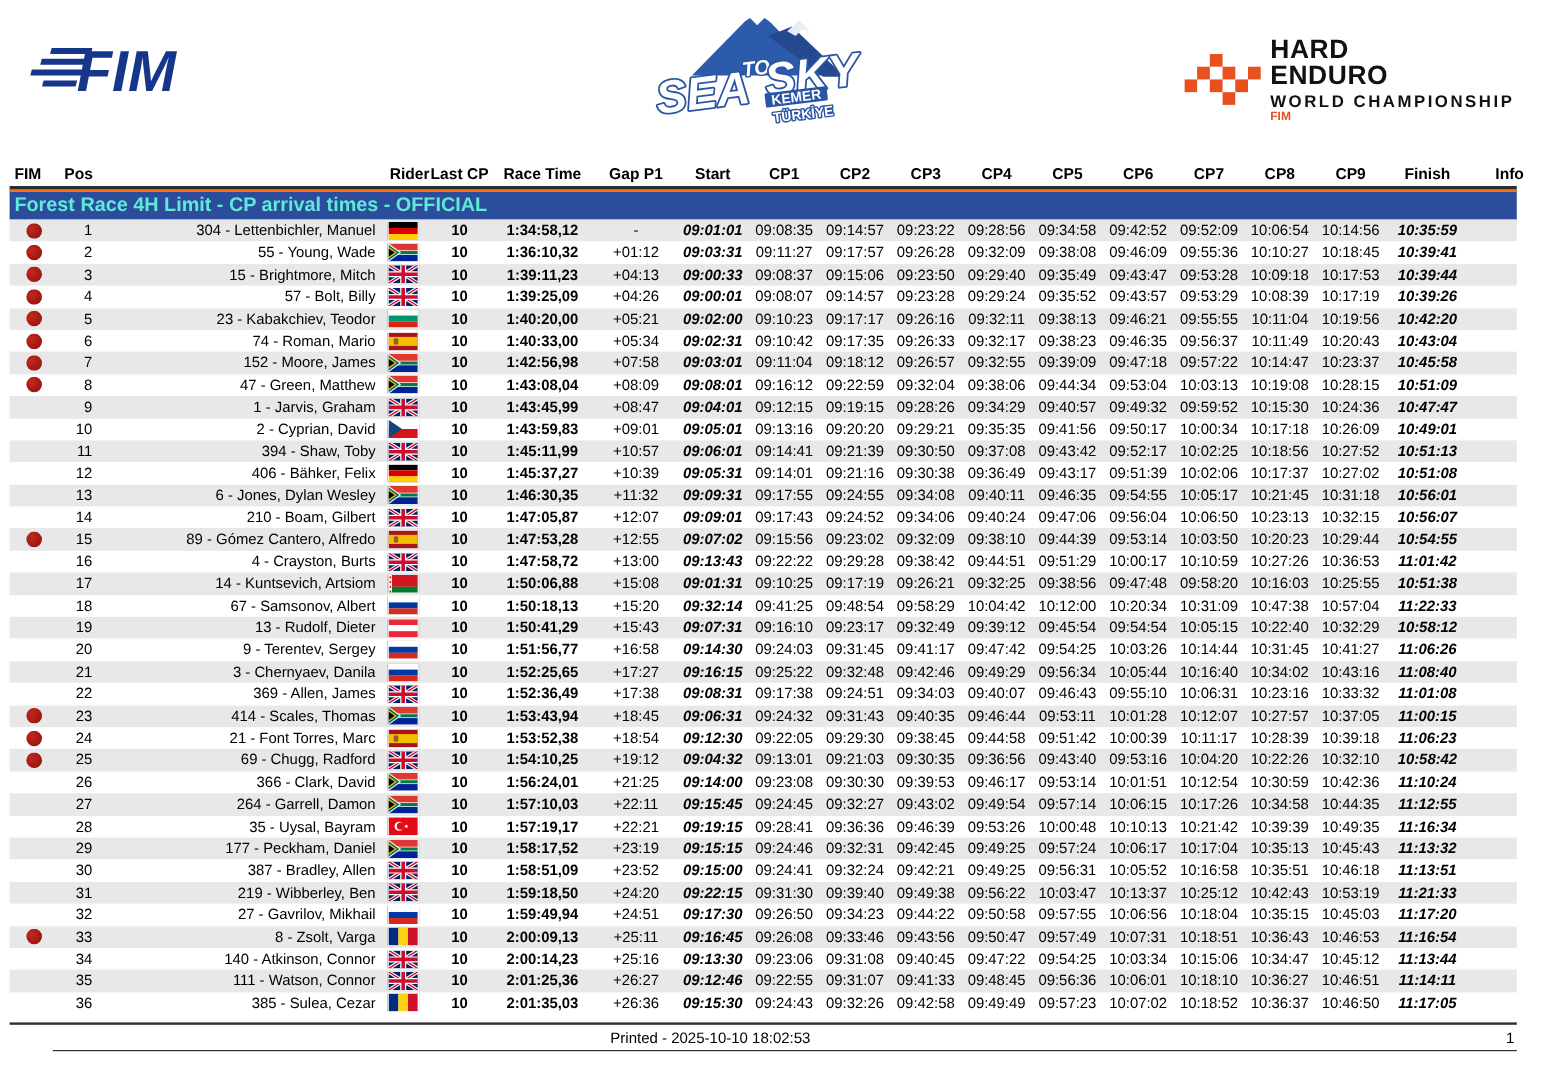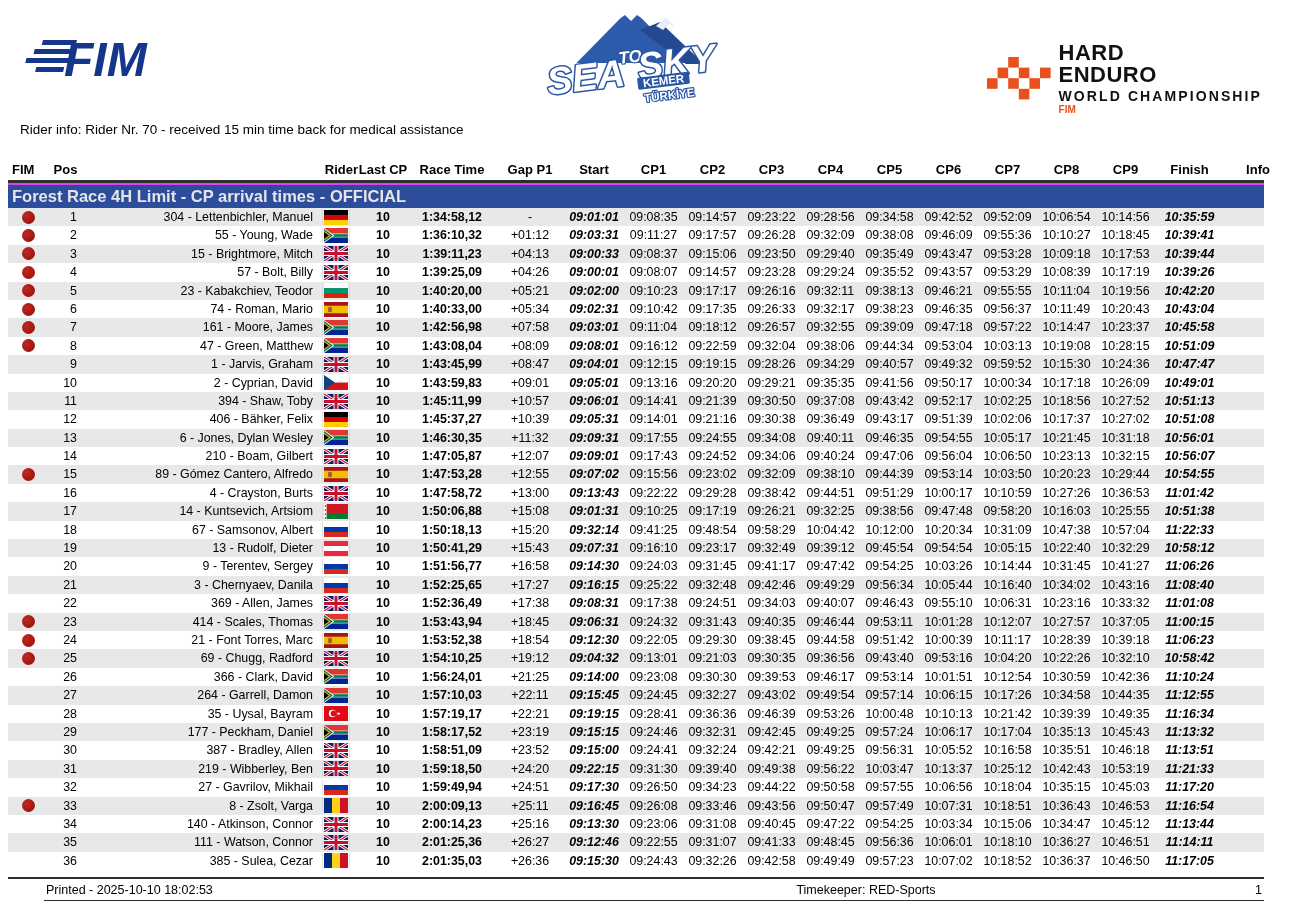--- a/index.html
+++ b/index.html
@@ -2,49 +2,49 @@
 <html><head>
 <meta charset="utf-8">
 <style>
   html,body{margin:0;padding:0;background:#fff;}
   .page{position:relative;width:1272px;height:905px;background:#fff;overflow:hidden;
         font-family:"Liberation Sans",sans-serif;color:#000;box-sizing:border-box;padding:0 8px;}
   
   .hdr{position:relative;height:112px;}
   .fim-logo{position:absolute;left:14px;top:20px;}
   .sts-logo{position:absolute;left:50%;top:0;transform:translateX(-50%);}
-  .hewc{position:absolute;right:2px;top:42px;display:flex;align-items:center;gap:8px;}
+  .hewc{position:absolute;right:2px;top:30px;display:flex;align-items:center;gap:8px;}
   .hewc-txt{line-height:1;}
   .hewc-txt .l1{font-weight:bold;font-size:22px;letter-spacing:.5px;color:#111;}
   .hewc-txt .l2{font-weight:bold;font-size:14px;letter-spacing:2.1px;color:#111;margin-top:3px;}
   .hewc-txt .l3{font-weight:bold;font-size:10px;color:#e8501e;margin-top:2px;}
   .rider-info{font-size:13.5px;margin:10px 0 0 12px;}
   
   .grid{display:grid;grid-template-columns:40px 35px 230px 45px 50px 88px 68px 60px
         59px 59px 59px 59px 59px 59px 59px 59px 59px 69px 68px;align-items:center;}
   .colhead{margin-top:22px;border-bottom:3px solid #2e2e2e;height:21px;font-weight:bold;font-size:13px;}
   .colhead .cell{white-space:nowrap;}
-  .banner{height:23px;line-height:23px;background:#2c4c9c;border-top:2px solid #d946ef;
-          color:#e5e5e5;font-weight:bold;font-size:16.5px;padding-left:4px;}
+  .banner{height:23px;line-height:23px;background:#2c4c9c;border-top:2px solid #f97316;
+          color:#5eead4;font-weight:bold;font-size:16.5px;padding-left:4px;}
   .row{height:18.4px;font-size:12.4px;line-height:18.4px;}
   .row.alt{background:#e8e8e8;}
   .cell{white-space:nowrap;overflow:hidden;}
   .c-fimh{padding-left:4px;text-align:left;}
   .c-pos{text-align:right;padding-right:6px;}
   .c-rider{text-align:right;padding-left:10px;}
   .c-center{text-align:center;}
   .c-bold{font-weight:bold;}
   .c-bi{font-weight:bold;font-style:italic;}
   .c-dot{display:flex;justify-content:center;align-items:center;}
   .dot{width:13px;height:13px;border-radius:50%;background:radial-gradient(circle at 35% 35%,#c0281e,#8f0f0a);display:block;}
   .c-flag svg{display:block;margin:0 auto;box-shadow:0 0 0 .5px #c9c9c9;}
   
   .footer{margin-top:7px;border-top:2px solid #2e2e2e;display:flex;font-size:12.5px;}
   .footer .fcell{padding:4px 2px 3px 2px;border-bottom:1.5px solid #2e2e2e;}
-  .f-left{flex:1;text-align:left;padding-left:4px;margin-left:36px;}
+  .f-left{flex:1;text-align:center;padding-left:4px;margin-left:36px;}
   .f-mid{flex:1;text-align:center;}
   .f-right{width:120px;text-align:right;padding-right:4px;}
 </style>
 </head>
 <body>
 
 <div class="page">
 
   <div class="hdr">
 
@@ -88,21 +88,20 @@
         </svg>
       <div class="hewc-txt">
         <div class="l1">HARD</div>
         <div class="l1">ENDURO</div>
         <div class="l2">WORLD CHAMPIONSHIP</div>
         <div class="l3">FIM</div>
       </div>
     </div>
   </div>
 
-  <div class="rider-info">Rider info: Rider Nr. 70 - received 15 min time back for medical assistance</div>
 
   <div>
     <div class="grid colhead" id="colhead">
         <div class="cell c-fimh">FIM</div>
         <div class="cell c-center">Pos</div>
         <div class="cell c-rider" style="grid-column: span 2;">Rider</div>
         <div class="cell c-center">Last CP</div>
         <div class="cell c-center">Race Time</div>
         <div class="cell c-center">Gap P1</div>
         <div class="cell c-center">Start</div>
@@ -301,21 +300,21 @@
           <div class="cell c-center">10:11:49</div>
           <div class="cell c-center">10:20:43</div>
           <div class="cell c-center c-bi">10:43:04</div>
           <div class="cell c-center"></div>
         </div>
         <div class="grid row alt">
           <div class="cell c-dot">
             <span class="dot"></span>
           </div>
           <div class="cell c-pos">7</div>
-          <div class="cell c-rider">161 - Moore, James</div>
+          <div class="cell c-rider">152 - Moore, James</div>
           <div class="cell c-flag c-center">
             <svg width="26" height="15" viewBox="0 0 24 15">
               <rect width="24" height="15" fill="#fff"></rect>
               <rect width="24" height="5.6" fill="#de3831"></rect>
               <rect y="9.4" width="24" height="5.6" fill="#002395"></rect>
               <rect y="6.2" width="24" height="2.6" fill="#007a4d"></rect>
               <path d="M0,0 L10.3,7.5 L0,15 Z" fill="#fff"></path>
               <path d="M0,1.1 L8.9,7.5 L0,13.9 Z" fill="#007a4d"></path>
               <path d="M0,2.8 L6.6,7.5 L0,12.2 Z" fill="#ffb612"></path>
               <path d="M0,4.1 L4.9,7.5 L0,10.9 Z" fill="#000"></path>
@@ -1182,17 +1181,16 @@
           <div class="cell c-center">10:36:37</div>
           <div class="cell c-center">10:46:50</div>
           <div class="cell c-center c-bi">11:17:05</div>
           <div class="cell c-center"></div>
         </div>
       </div>
   </div>
 
   <div class="footer">
     <div class="fcell f-left">Printed - 2025-10-10 18:02:53</div>
-    <div class="fcell f-mid">Timekeeper: RED-Sports</div>
     <div class="fcell f-right">1</div>
   </div>
 
 </div>
 
 </body></html>

